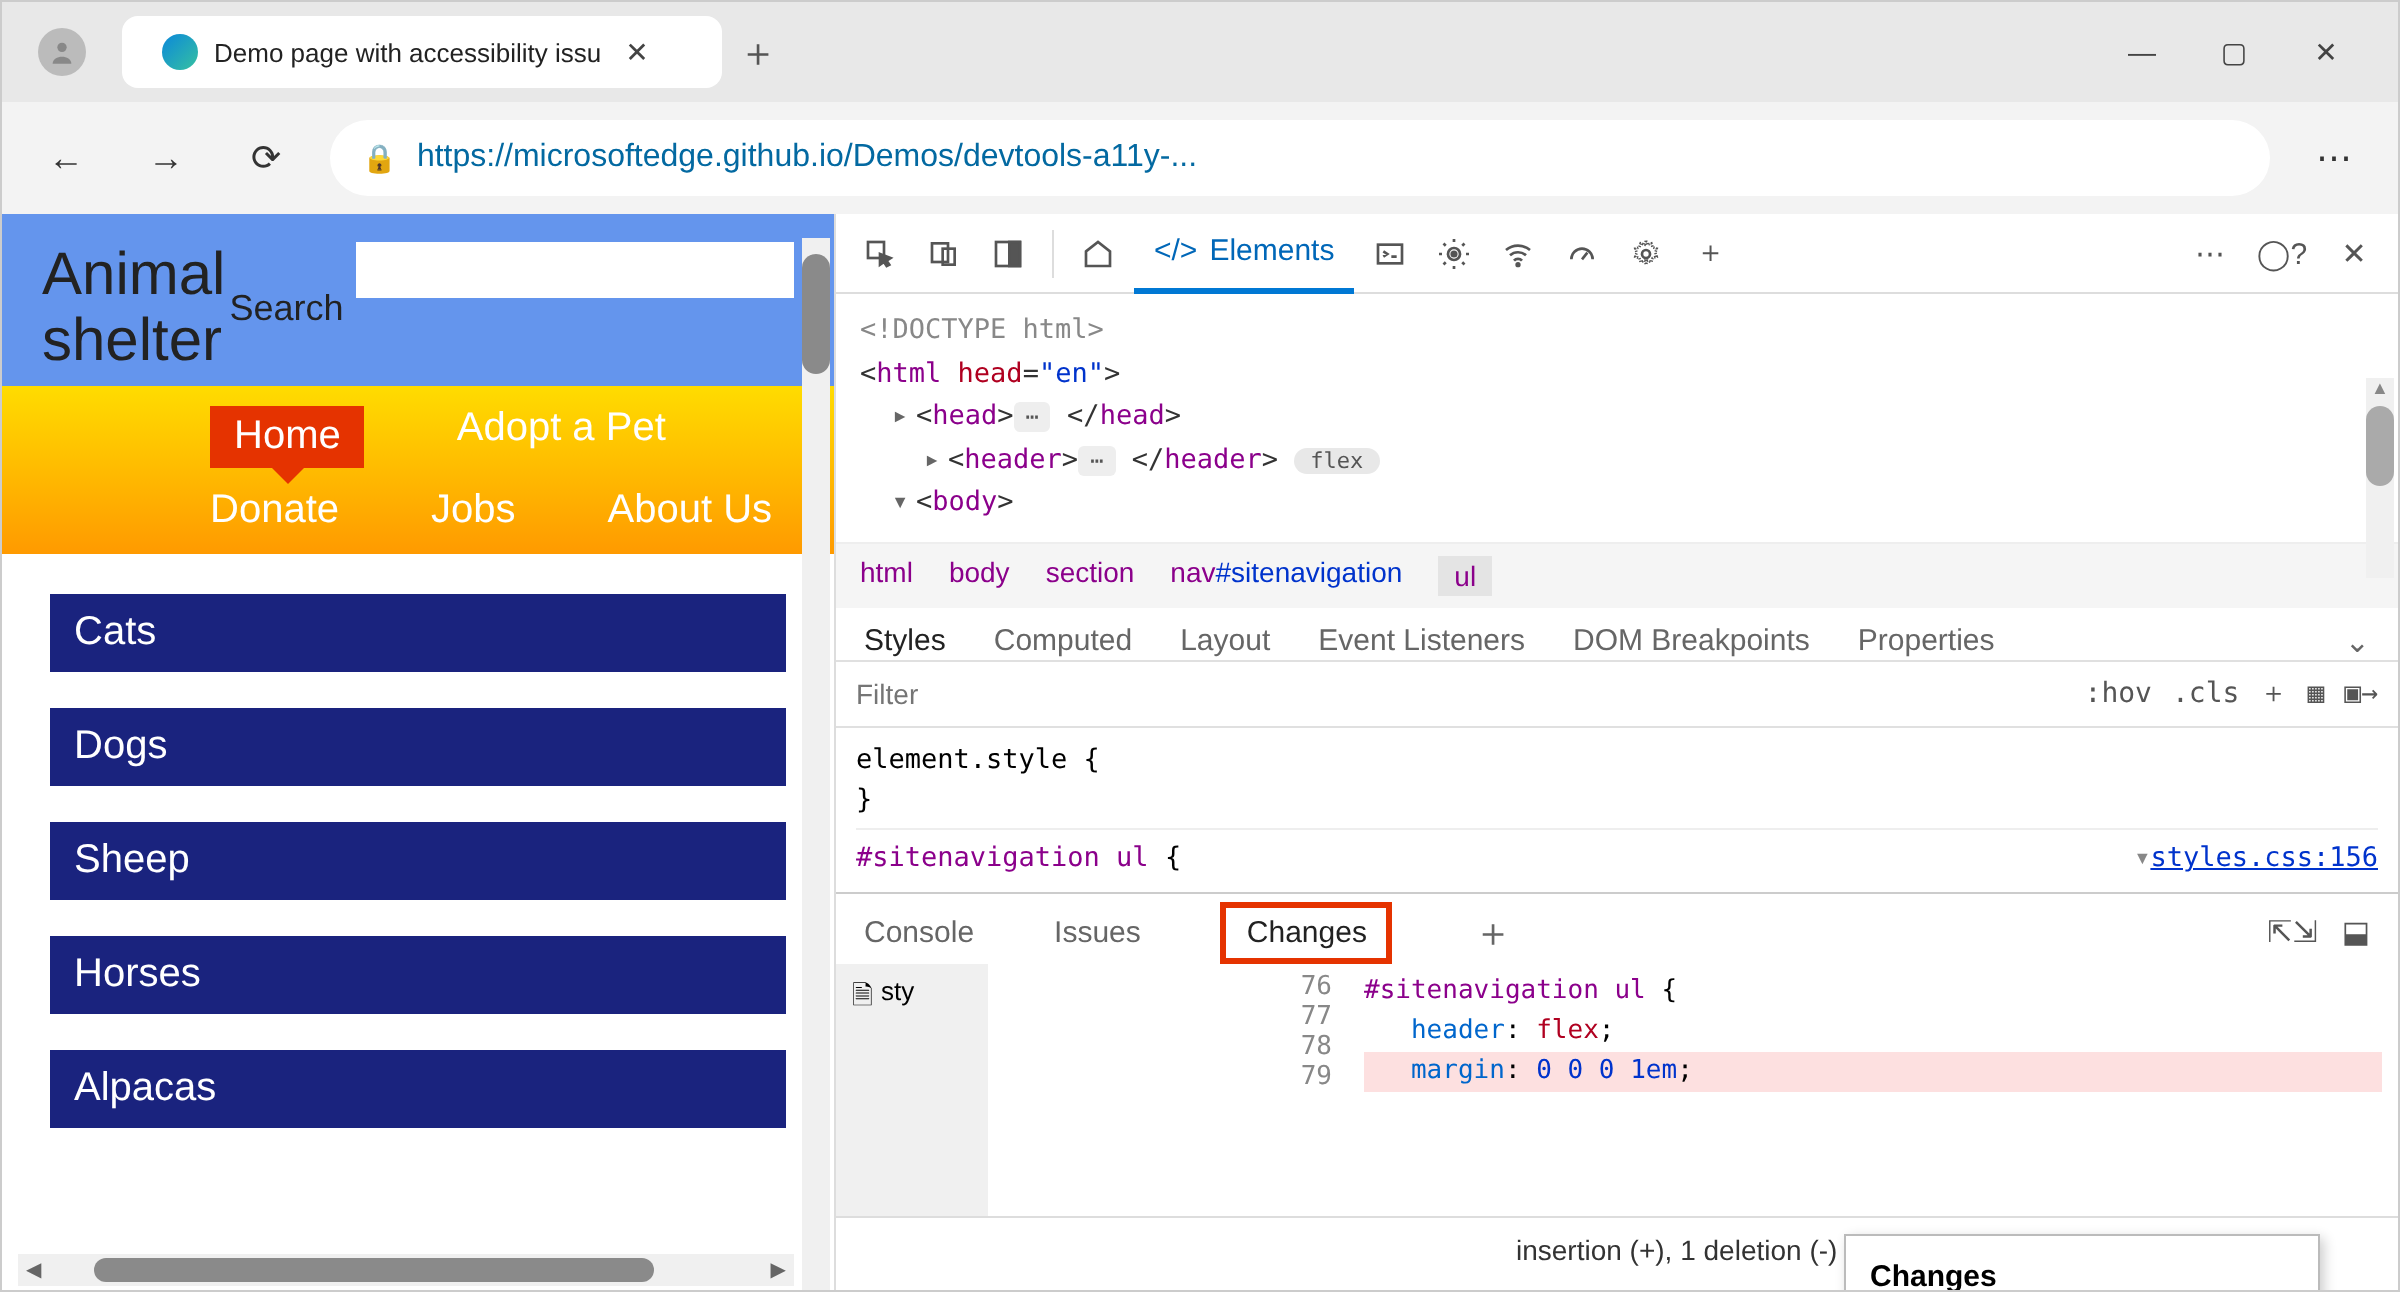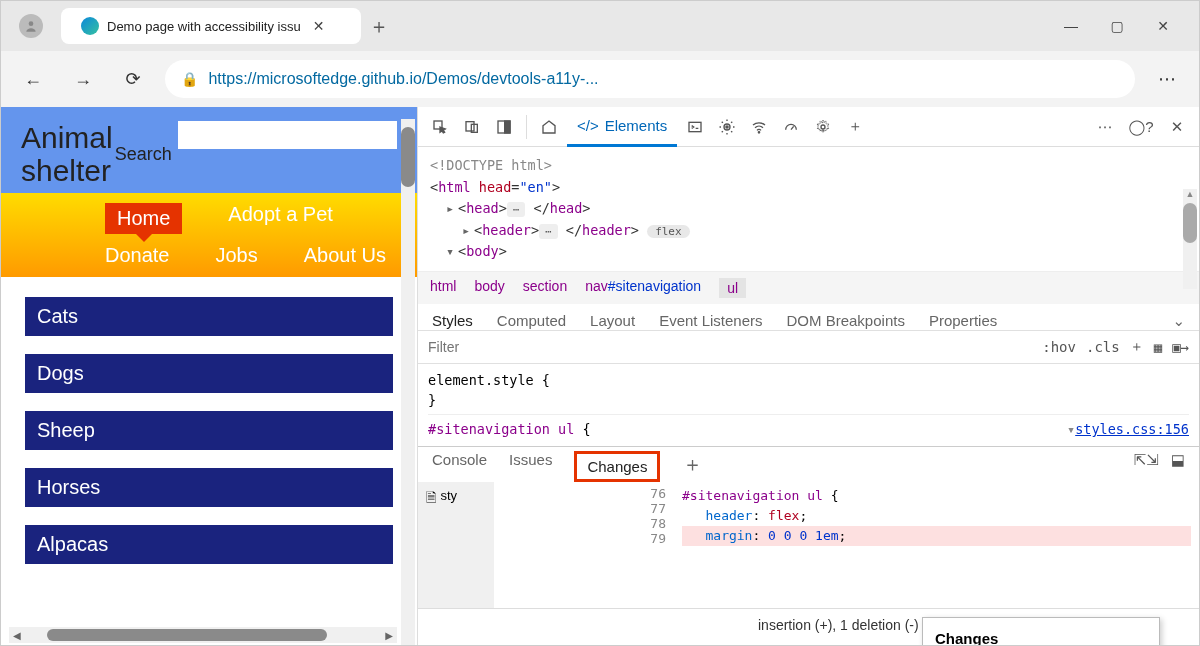--- a/index.html
+++ b/index.html
@@ -53,21 +53,21 @@
 .crumbs .id { color:#0033cc;}
 .subtabs { display:flex; padding:8px 14px 0; gap:24px; font-size:15px; color:#666; border-bottom:1px solid #e0e0e0;}
 .subtabs .active { color:#222;}
 .subtabs .more { margin-left:auto;}
 .filterrow { display:flex; align-items:center; border-bottom:1px solid #e0e0e0;}
 .filterrow input { border:none; flex:1; padding:8px 10px; font-size:14px; background:#fff; outline:none;}
 .filterbtns { display:flex; gap:10px; padding:0 10px; align-items:center; color:#555; font-family:Consolas,monospace; font-size:14px;}
 .styles { font-family:Consolas,monospace; font-size:13.5px; padding:6px 10px; line-height:1.5;}
 .styles .sel2{color:#8b008b;} .styles .link{color:#0033cc; text-decoration:underline; float:right;}
 .drawer { border-top:1px solid #ccc; display:flex; flex-direction:column; flex:1; overflow:hidden;}
-.drawtabs { display:flex; padding:4px 14px 0; gap:22px; font-size:15px; color:#666;}
+.drawtabs { display:flex; align-items:center; padding:4px 14px 0; gap:40px; font-size:15px; color:#666;}
 .drawtabs .boxed { border:3px solid #e53300; padding:4px 10px; color:#222;}
 .drawtabs .plus { font-size:20px;}
 .drawtabs .dright { margin-left:auto; display:flex; gap:12px; color:#555;}
 .drawbody { flex:1; display:flex; position:relative; overflow:hidden;}
 .filecol { width:76px; background:#f0f0f0; padding:6px 8px; font-size:13px; display:flex; align-items:flex-start; gap:4px;}
 .lncol { width:180px; font-family:Consolas,monospace; font-size:13px; padding:4px 8px; color:#888; text-align:right;}
 .diffcol { flex:1; font-family:Consolas,monospace; font-size:13px; padding:4px 8px; line-height:1.55;}
 .diffcol .selc{color:#8b008b;} .diffcol .prop{color:#0066cc;} .diffcol .val1{color:#b00020;} .diffcol .num{color:#0033cc;}
 .diffcol .del { background:#fde0e0;}
 .ctxmenu { position:absolute; left:504px; top:510px; width:238px; background:#fff; border:1px solid #bbb; box-shadow:2px 2px 6px rgba(0,0,0,.2); padding:8px 0;}

